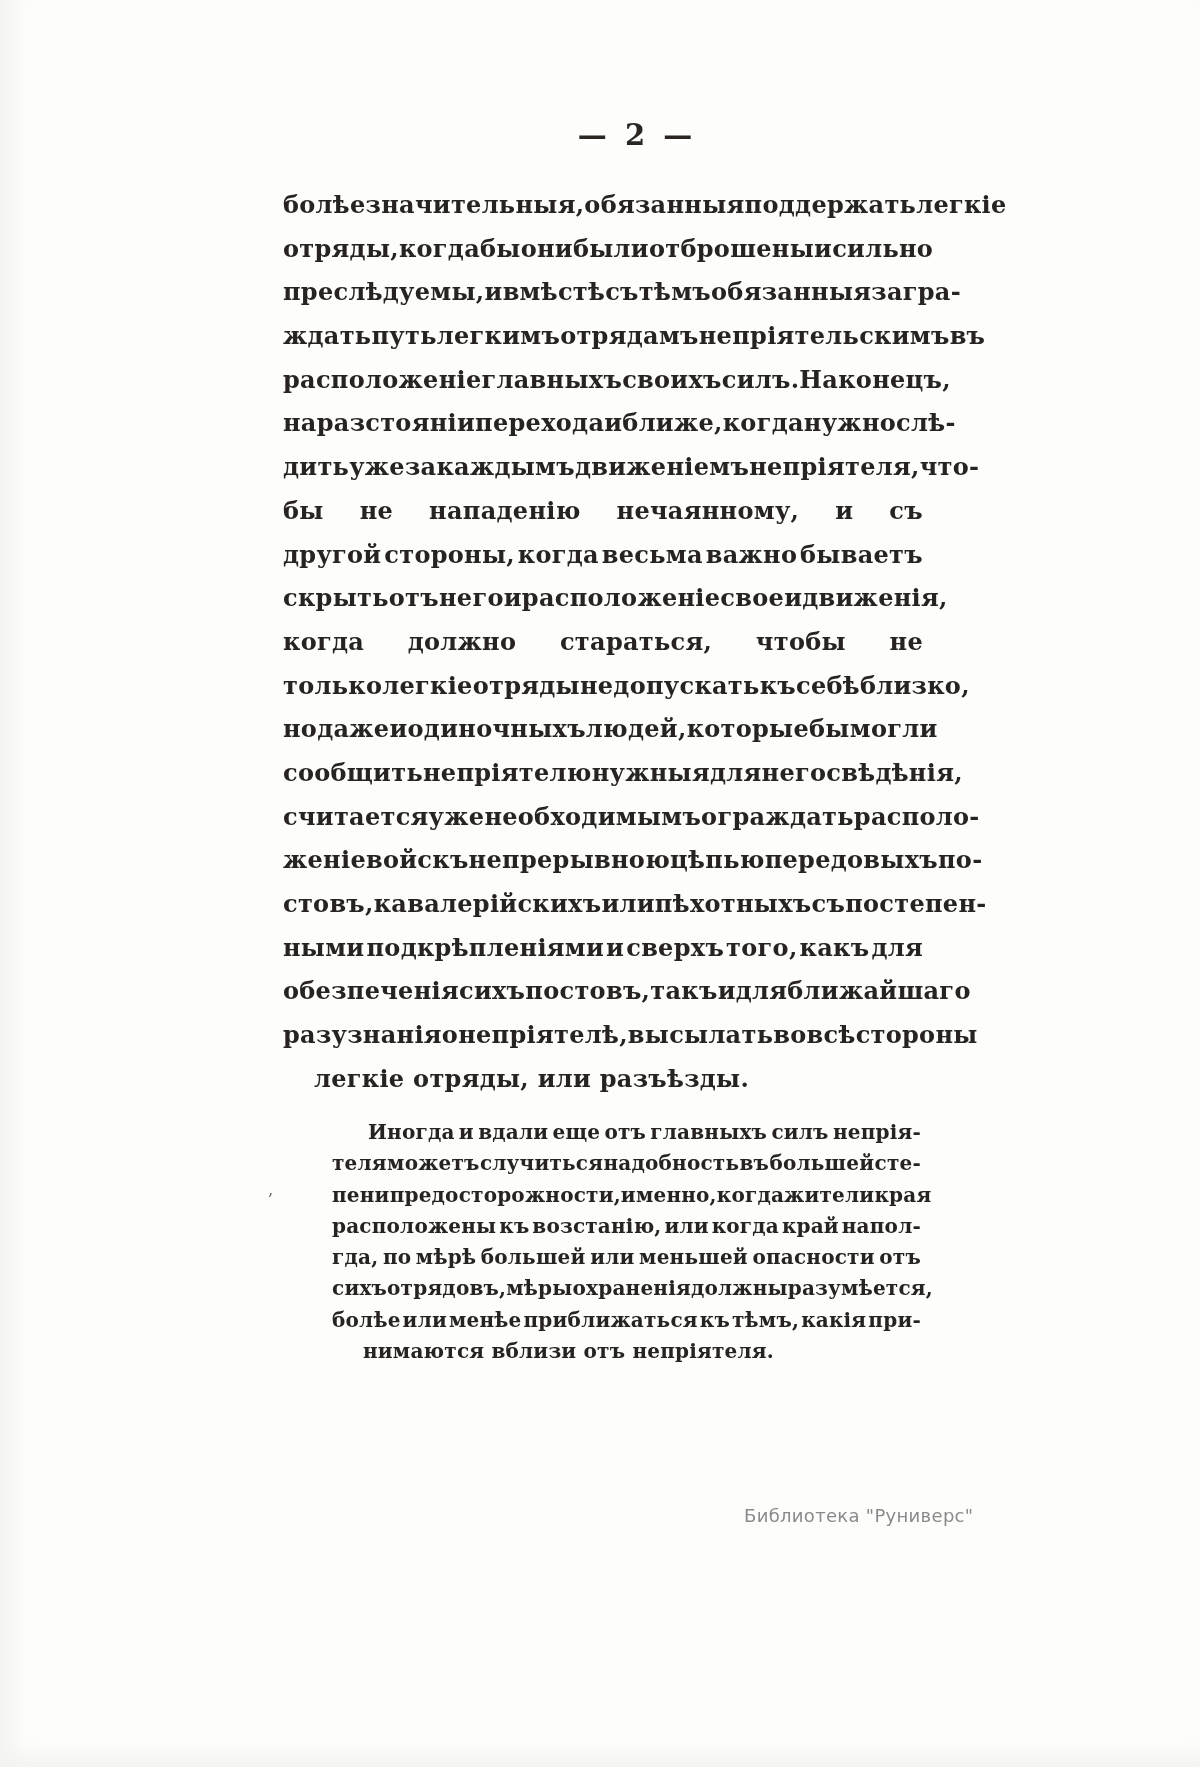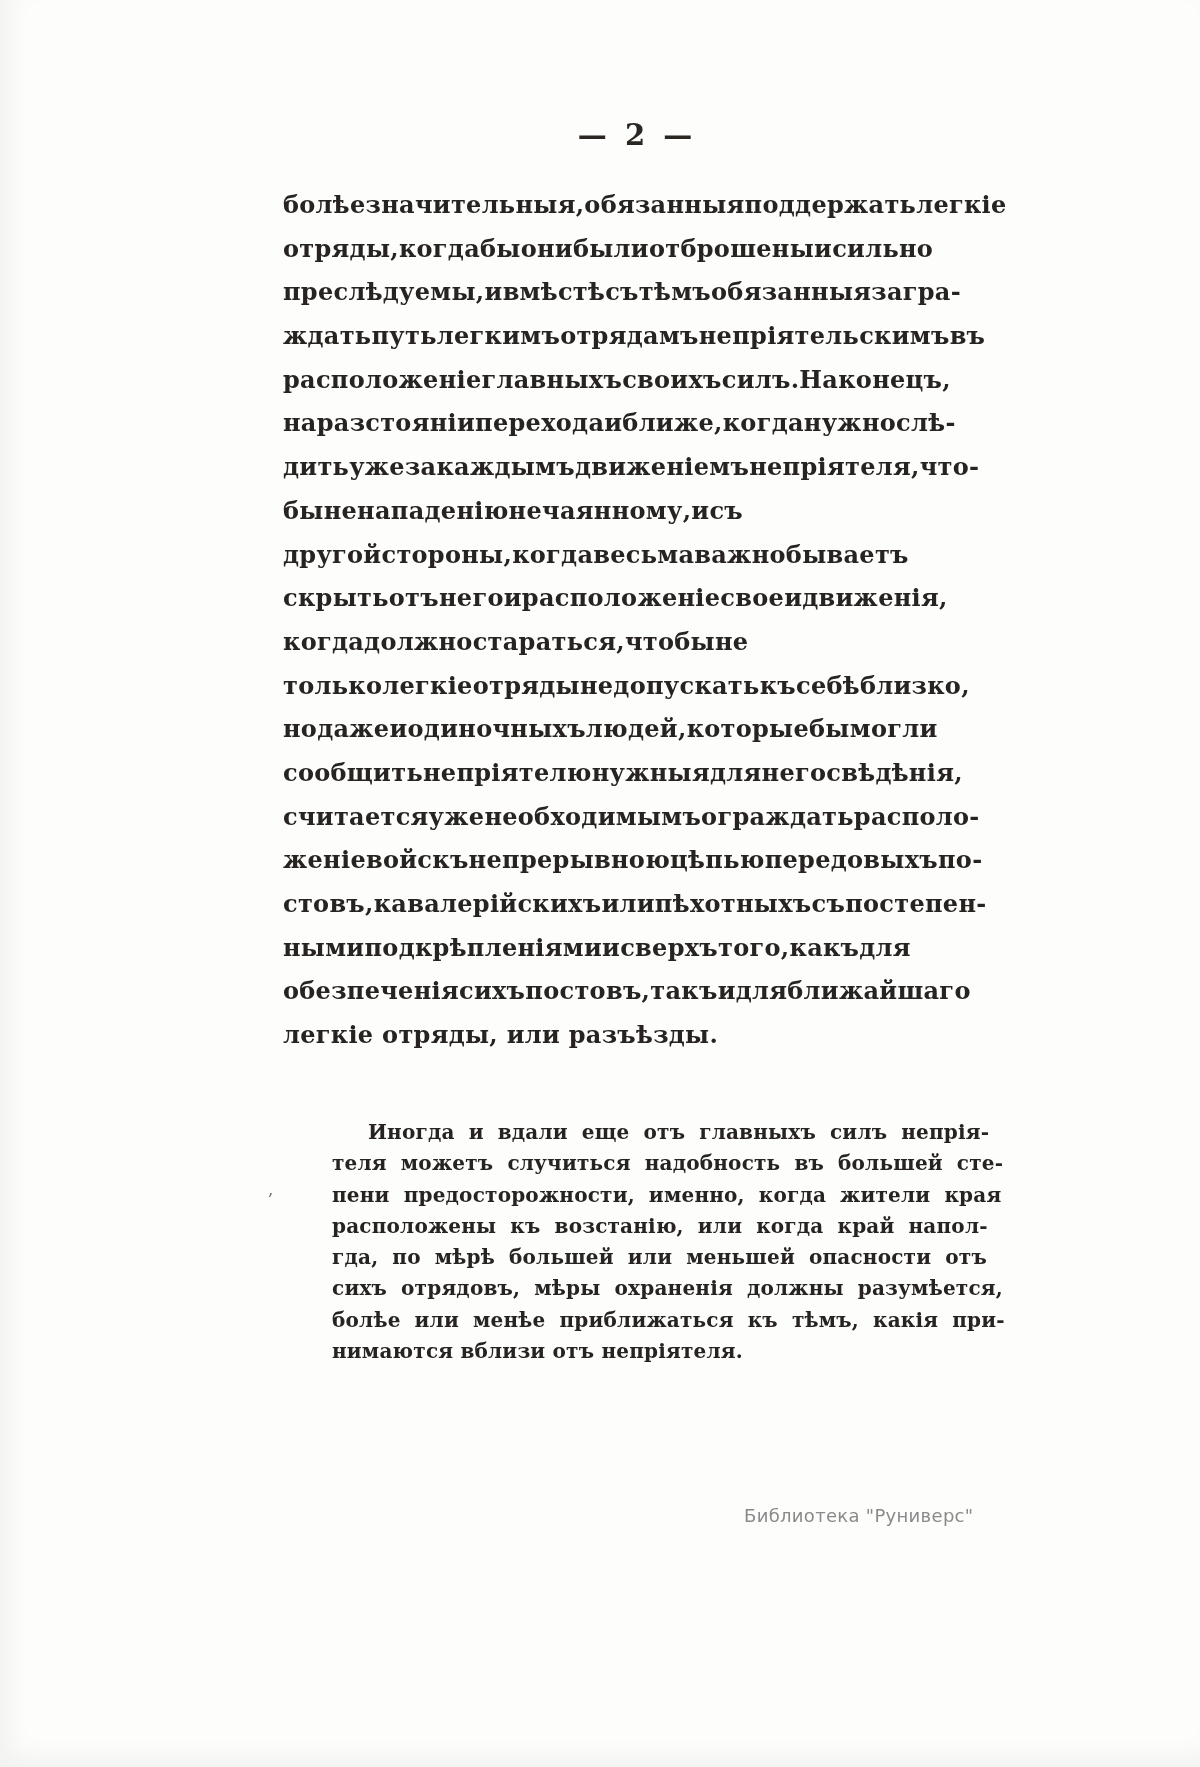--- a/index.html
+++ b/index.html
@@ -38,27 +38,28 @@
     letter-spacing: 0.3px;
   }
   .main .line { height: 43.7px; }
   .note {
     left: 332px;
     top: 1120px;
     width: 589px;
     font-size: 20px;
     letter-spacing: 0.2px;
   }
-  .note .line { height: 31.3px; gap: 14px; }
+  .note .line { height: 31.3px; }
   .note .line:first-child { padding-left: 36px; }
   .line {
     display: flex;
+    justify-content: space-between;
     white-space: nowrap;
   }
-  .line.last { display: block; }
+  .line.last { display: block; margin-left: 31px; }
   .it { }
   .artifact {
     position: absolute;
     left: 268px;
     top: 1180px;
     font-size: 16px;
     color: #6e675f;
   }
   .watermark {
     position: absolute;
@@ -232,20 +233,29 @@
       </div>
       <div class="line">
         <span class="w">обезпеченія</span>
         <span class="w">сихъ</span>
         <span class="w">постовъ,</span>
         <span class="w">такъ</span>
         <span class="w">и</span>
         <span class="w">для</span>
         <span class="w">ближайшаго</span>
       </div>
+      <div class="line">
+        <span class="w">разузнанія</span>
+        <span class="w">о</span>
+        <span class="w">непріятелѣ,</span>
+        <span class="w">высылать</span>
+        <span class="w">во</span>
+        <span class="w">всѣ</span>
+        <span class="w">стороны</span>
+      </div>
       <div class="line last"><span>легкіе отряды, или разъѣзды.</span></div>
     </div>
 
   <span class="artifact">‚</span>
 
   <div class="textblock note">
       <div class="line">
         <span class="w">Иногда</span>
         <span class="w">и</span>
         <span class="w">вдали</span>

